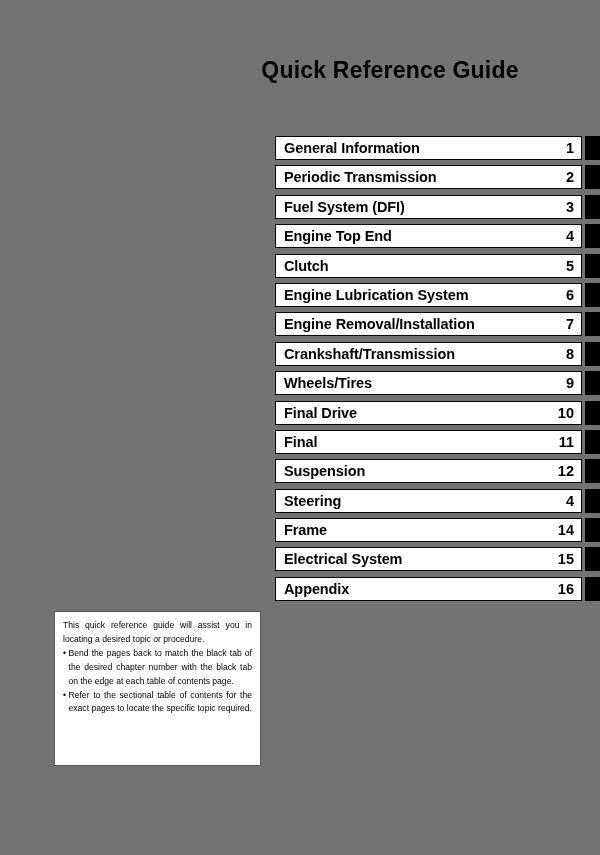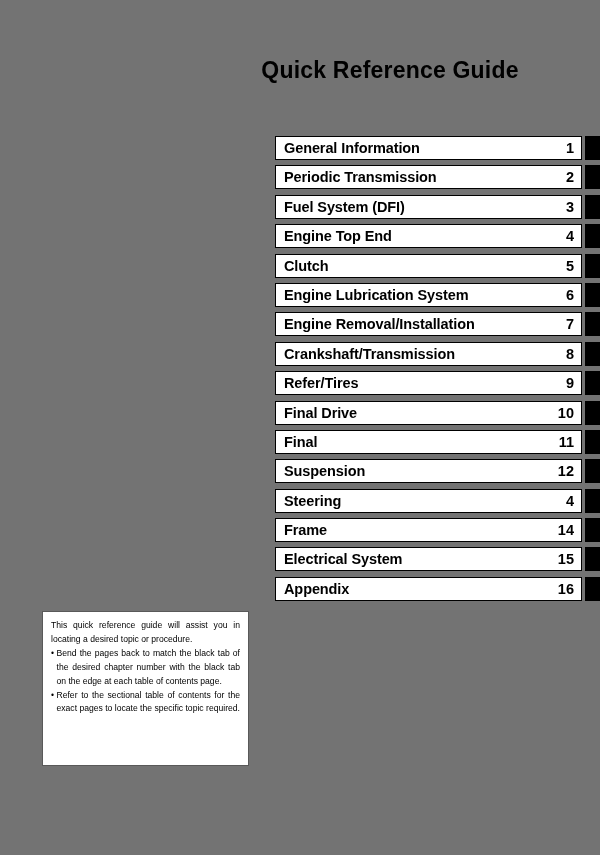--- a/index.html
+++ b/index.html
@@ -89,21 +89,21 @@
     top: 0;
     right: 0;
     width: 15px;
     height: 24px;
     background: #000000;
   }
 
   
   .note-box {
     position: absolute;
-    left: 42px;
+    left: 54px;
     top: 611px;
     width: 207px;
     height: 155px;
     box-sizing: border-box;
     border: 1px solid #595959;
     background: #ffffff;
     padding: 7px 8px 6px 8px;
   }
 
   .note-paragraph {
@@ -201,21 +201,21 @@
     <div class="chapter-row">
       <div class="chapter-box">
         <span class="chapter-name">Crankshaft/Transmission</span>
         <span class="chapter-number">8</span>
       </div>
       <div class="chapter-tab"></div>
     </div>
 
     <div class="chapter-row">
       <div class="chapter-box">
-        <span class="chapter-name">Refer/Tires</span>
+        <span class="chapter-name">Wheels/Tires</span>
         <span class="chapter-number">9</span>
       </div>
       <div class="chapter-tab"></div>
     </div>
 
     <div class="chapter-row">
       <div class="chapter-box">
         <span class="chapter-name">Final Drive</span>
         <span class="chapter-number">10</span>
       </div>

